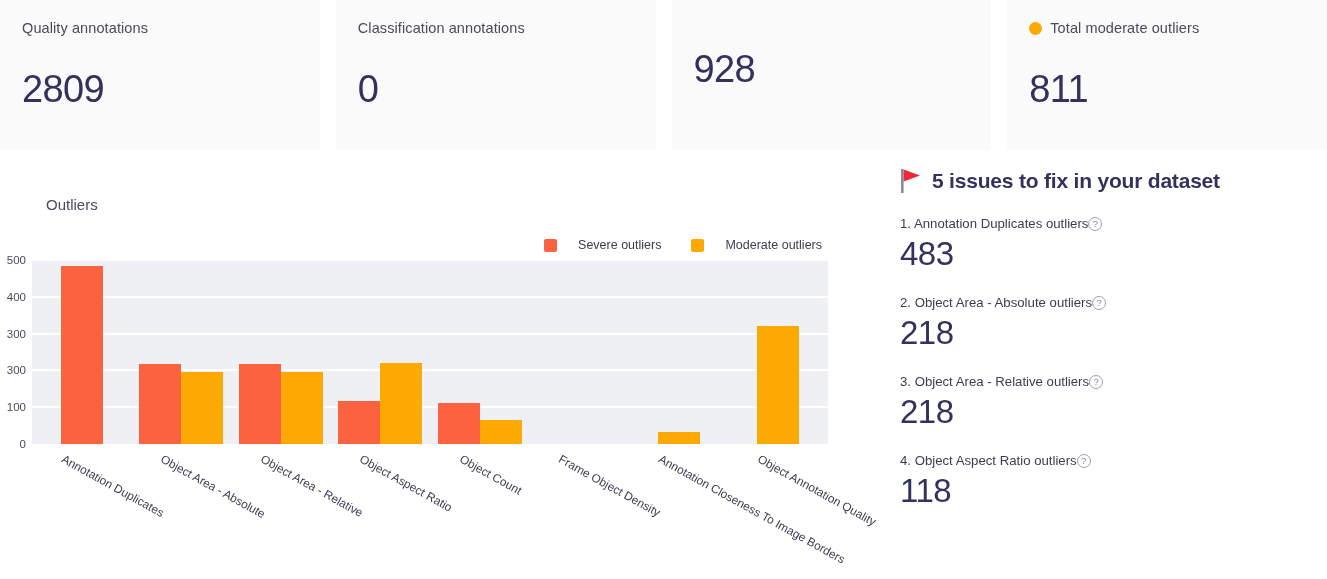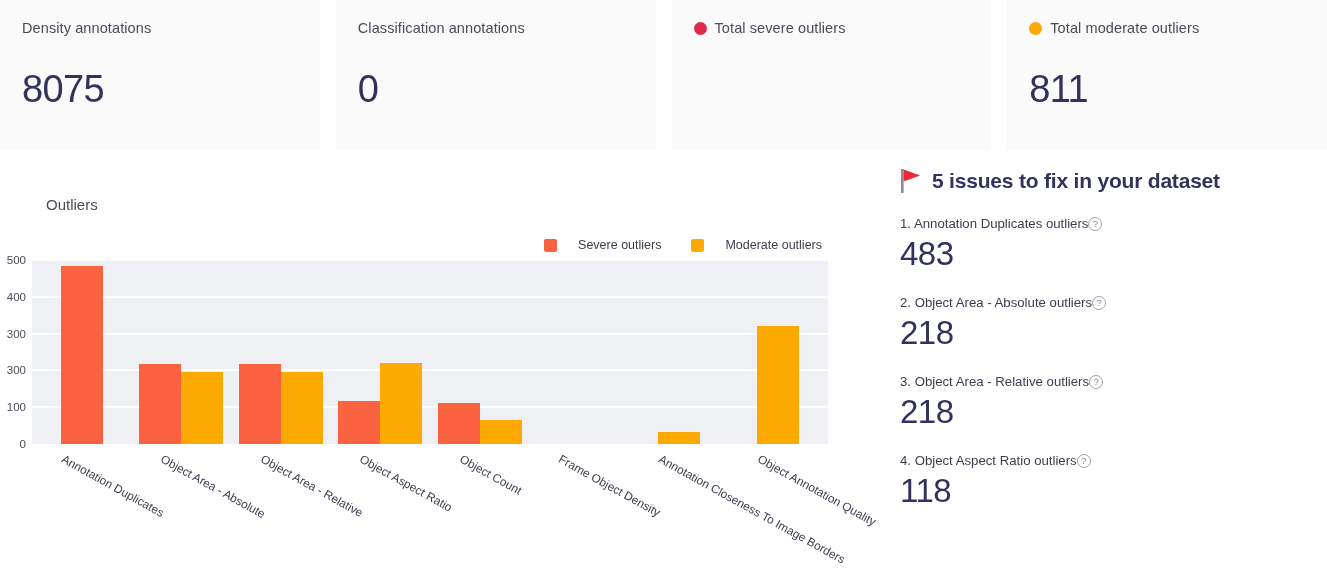--- a/index.html
+++ b/index.html
@@ -140,35 +140,32 @@
   }
 </style>
 </head>
 <body>
 
 <div class="page">
 
   <div class="stats-row" id="stats-row">
       <div class="stat-card">
         <div class="stat-label">
-          <span>Density annotations</span>
-        </div>
-        <div class="stat-value">8075</div>
+          <span>Quality annotations</span>
+        </div>
+        <div class="stat-value">2809</div>
       </div>
       <div class="stat-card">
         <div class="stat-label">
           <span>Classification annotations</span>
         </div>
         <div class="stat-value">0</div>
       </div>
       <div class="stat-card">
-        <div class="stat-label">
-          <span class="dot" style="background: rgb(224, 43, 78);"></span>
-          <span>Total severe outliers</span>
-        </div>
+        <div class="stat-value">928</div>
       </div>
       <div class="stat-card">
         <div class="stat-label">
           <span class="dot" style="background: rgb(252, 169, 4);"></span>
           <span>Total moderate outliers</span>
         </div>
         <div class="stat-value">811</div>
       </div>
     </div>
 

